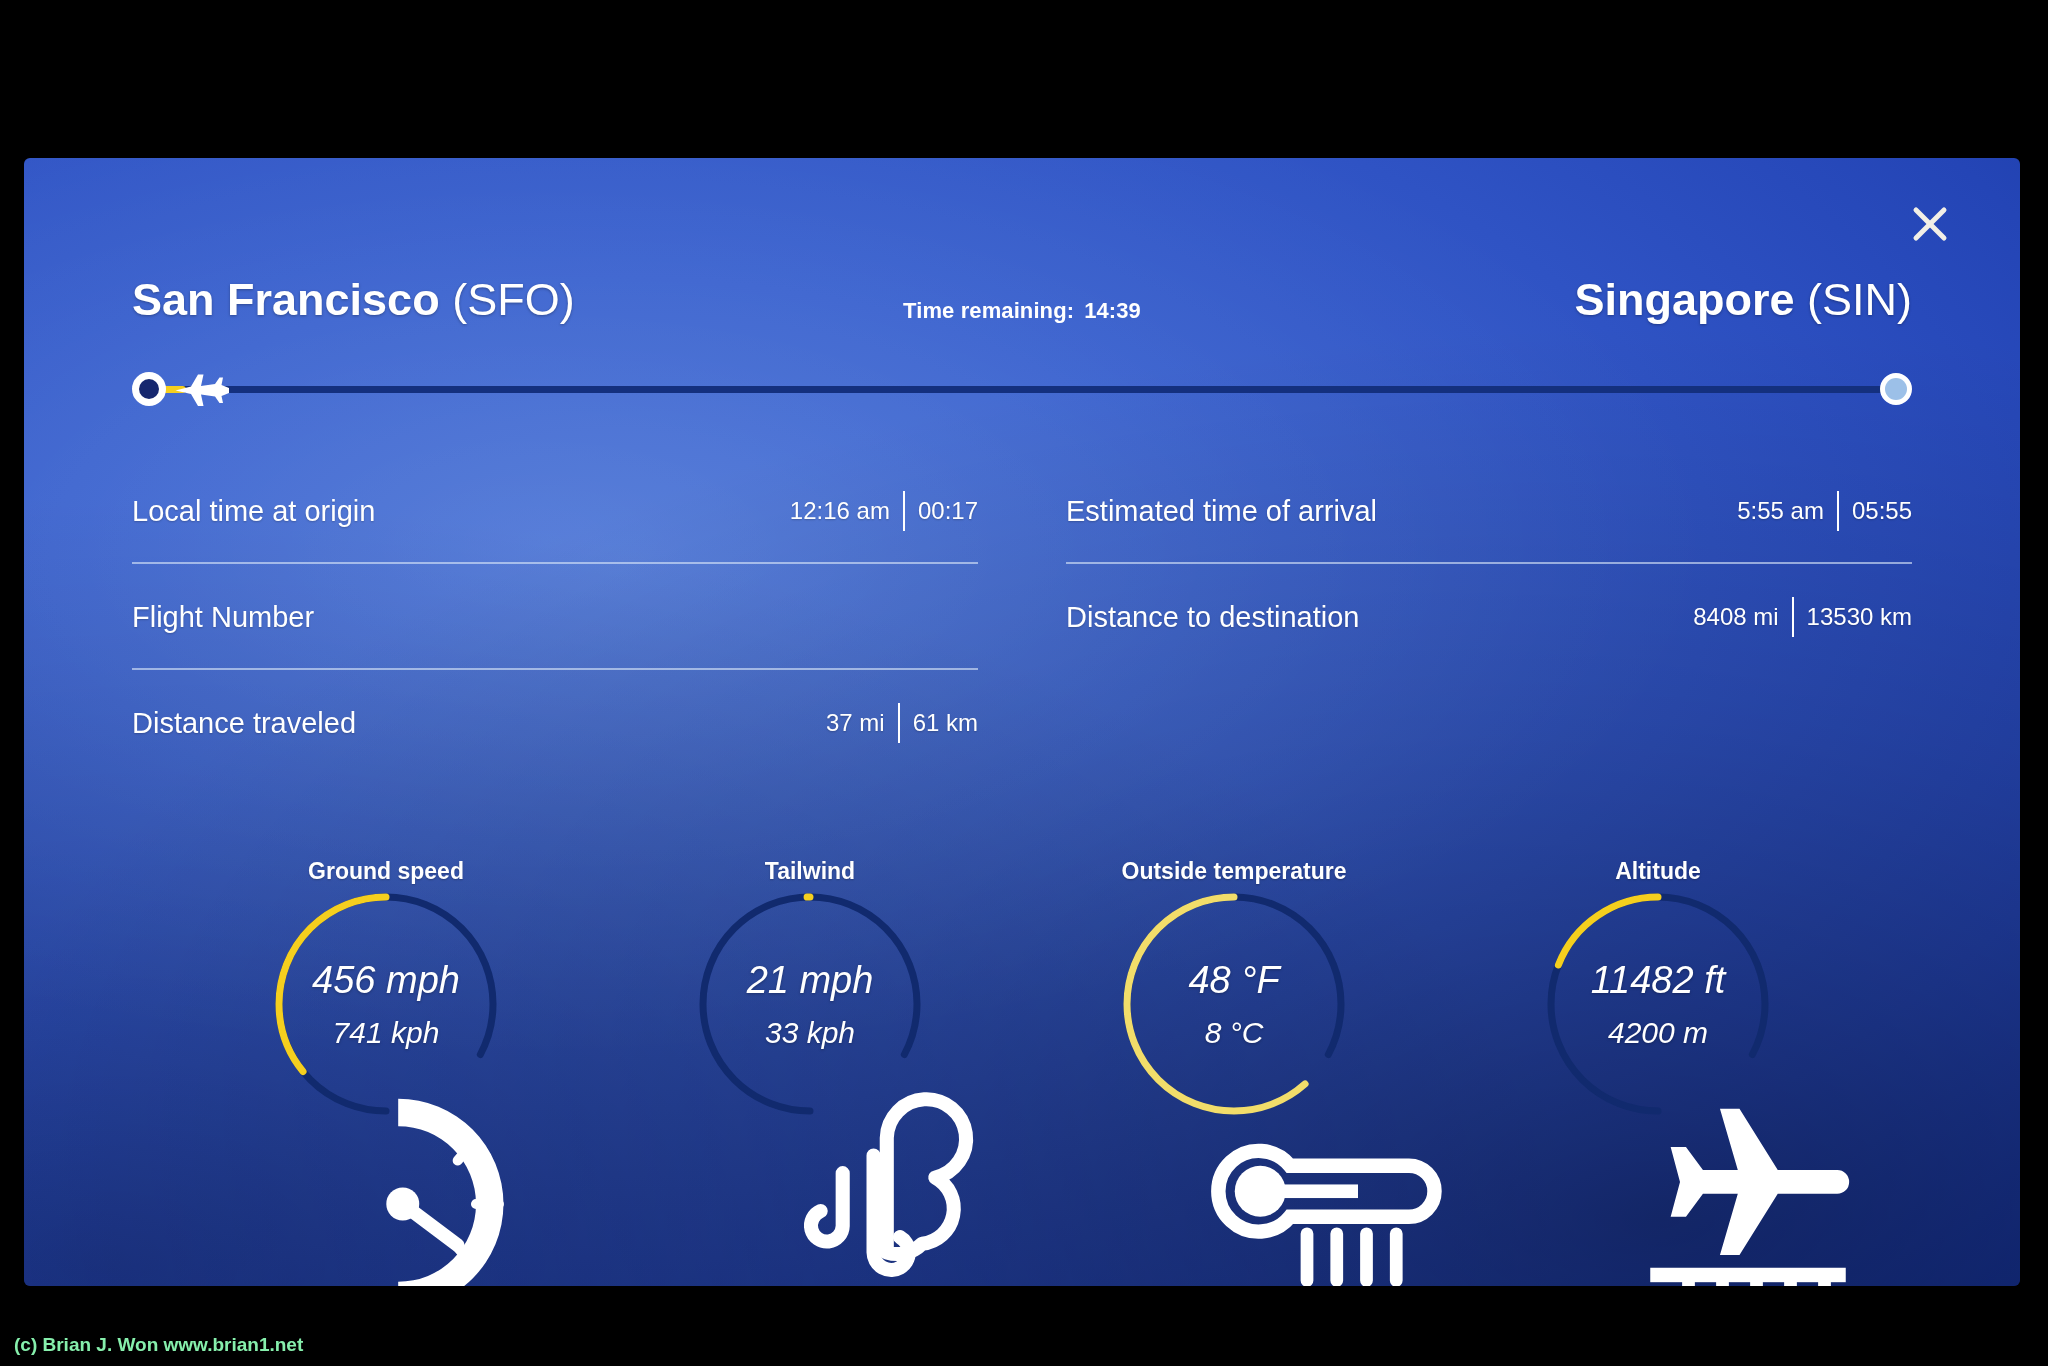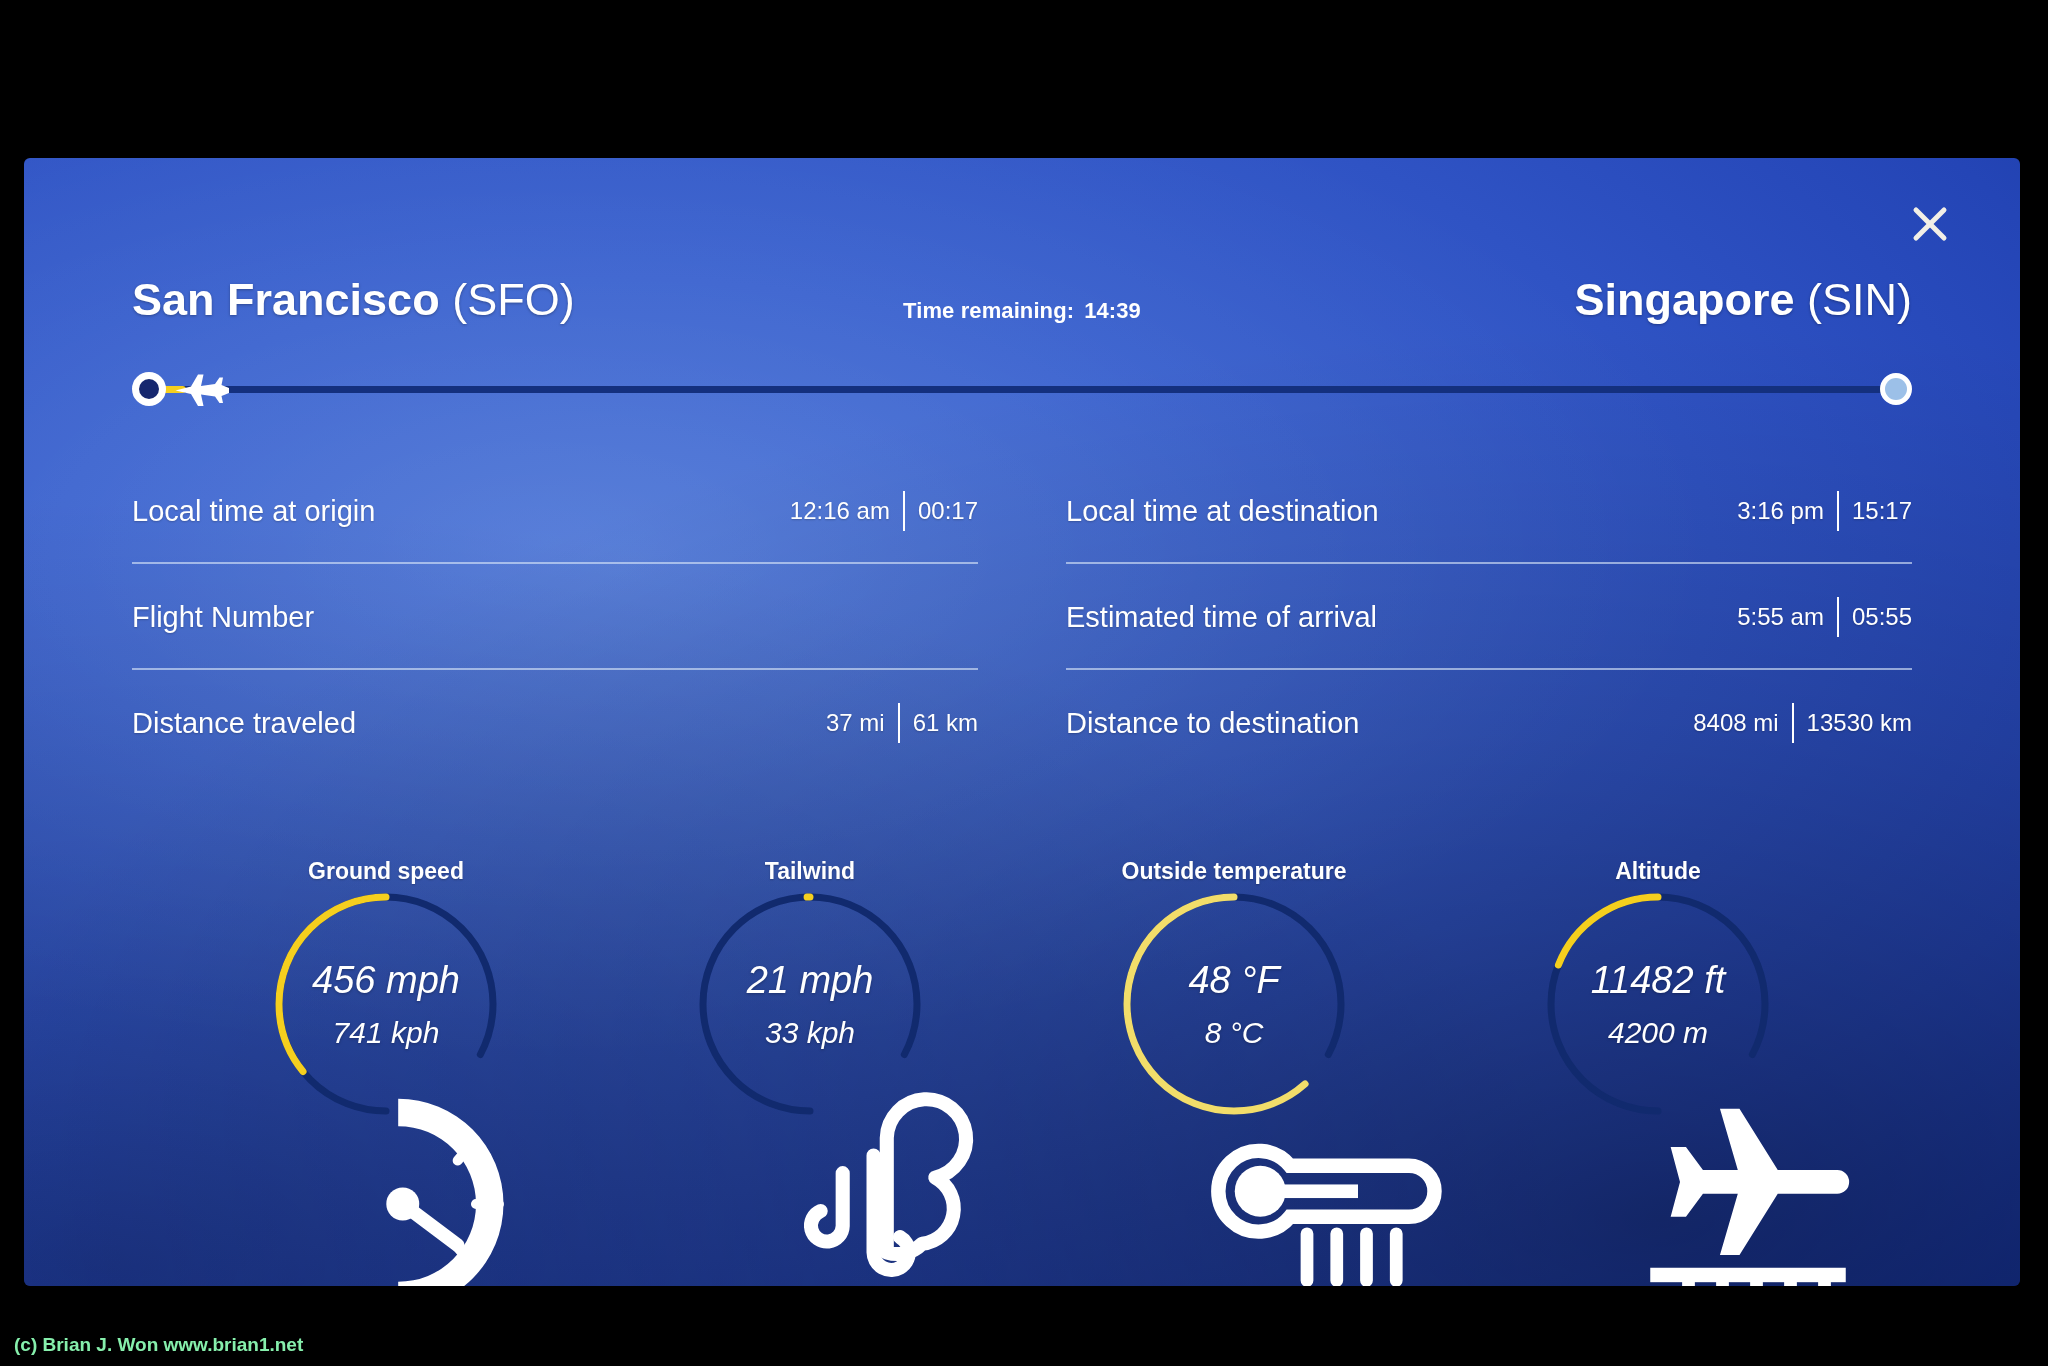--- a/index.html
+++ b/index.html
@@ -379,28 +379,20 @@
           <div class="info-value">
             <span>37 mi</span>
             <span class="sep"></span>
             <span>61 km</span>
           </div>
         </div>
       </div>
 
       <div class="info-col">
         <div class="info-row ruled">
-          <div class="info-label">Local time at destination</div>
-          <div class="info-value">
-            <span>3:16 pm</span>
-            <span class="sep"></span>
-            <span>15:17</span>
-          </div>
-        </div>
-        <div class="info-row ruled">
           <div class="info-label">Estimated time of arrival</div>
           <div class="info-value">
             <span>5:55 am</span>
             <span class="sep"></span>
             <span>05:55</span>
           </div>
         </div>
         <div class="info-row">
           <div class="info-label">Distance to destination</div>
           <div class="info-value">

